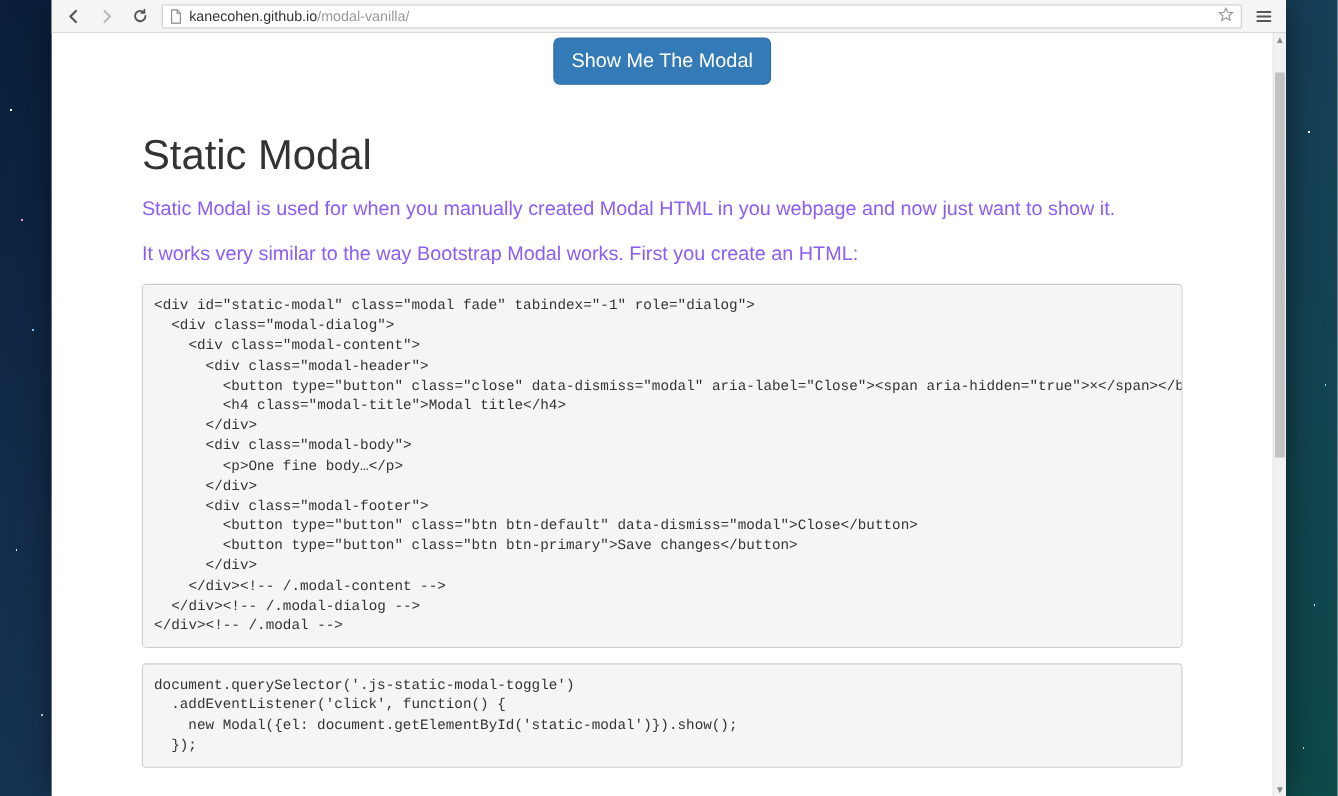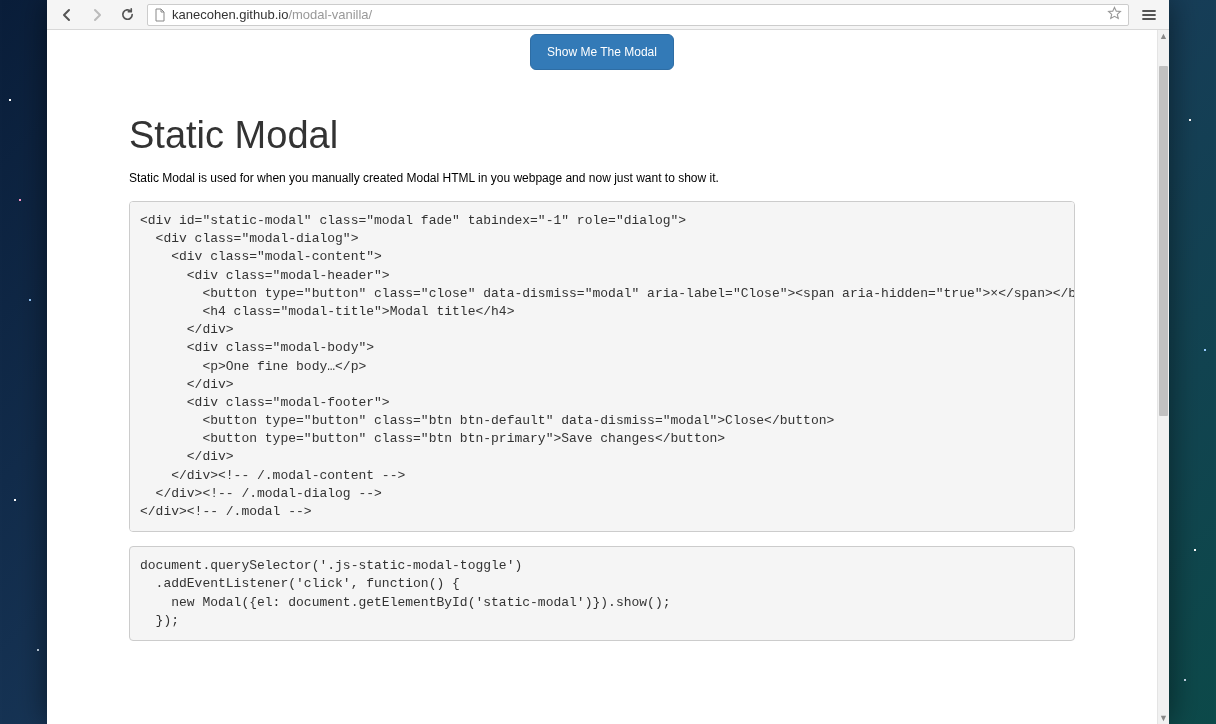--- a/index.html
+++ b/index.html
@@ -119,34 +119,34 @@
       padding: 0 82px 20px 82px;
       color: #333;
     }
     .show-btn-wrap { text-align: center; padding-top: 4px; }
     .btn-primary {
       display: inline-block;
       background: #337ab7;
       color: #fff;
       border: 1px solid #2e6da4;
       border-radius: 6px;
-      font-size: 12px;
+      font-size: 18px;
       padding: 10px 16px;
       cursor: pointer;
     }
     h2.section-title {
       font-size: 38px;
       font-weight: 500;
       color: #333;
       margin-top: 44px;
       margin-bottom: 12px;
     }
     p.body-text {
-      font-size: 12px;
-      color: #000000;
+      font-size: 18px;
+      color: #8b5cf6;
       line-height: 1.5;
       margin-bottom: 14px;
     }
     pre.code-block {
       background: #f5f5f5;
       border: 1px solid #ccc;
       border-radius: 4px;
       padding: 10px;
       font-family: Menlo, Monaco, Consolas, "Courier New", monospace;
       font-size: 13px;
@@ -206,20 +206,21 @@
     <div class="viewport">
       <div class="page">
 
         <div class="show-btn-wrap">
           <button class="btn-primary">Show Me The Modal</button>
         </div>
 
         <h2 class="section-title">Static Modal</h2>
 
         <p class="body-text">Static Modal is used for when you manually created Modal HTML in you webpage and now just want to show it.</p>
+        <p class="body-text">It works very similar to the way Bootstrap Modal works. First you create an HTML:</p>
 
         <pre class="code-block">&lt;div id="static-modal" class="modal fade" tabindex="-1" role="dialog"&gt;
   &lt;div class="modal-dialog"&gt;
     &lt;div class="modal-content"&gt;
       &lt;div class="modal-header"&gt;
         &lt;button type="button" class="close" data-dismiss="modal" aria-label="Close"&gt;&lt;span aria-hidden="true"&gt;×&lt;/span&gt;&lt;/button&gt;
         &lt;h4 class="modal-title"&gt;Modal title&lt;/h4&gt;
       &lt;/div&gt;
       &lt;div class="modal-body"&gt;
         &lt;p&gt;One fine body…&lt;/p&gt;

